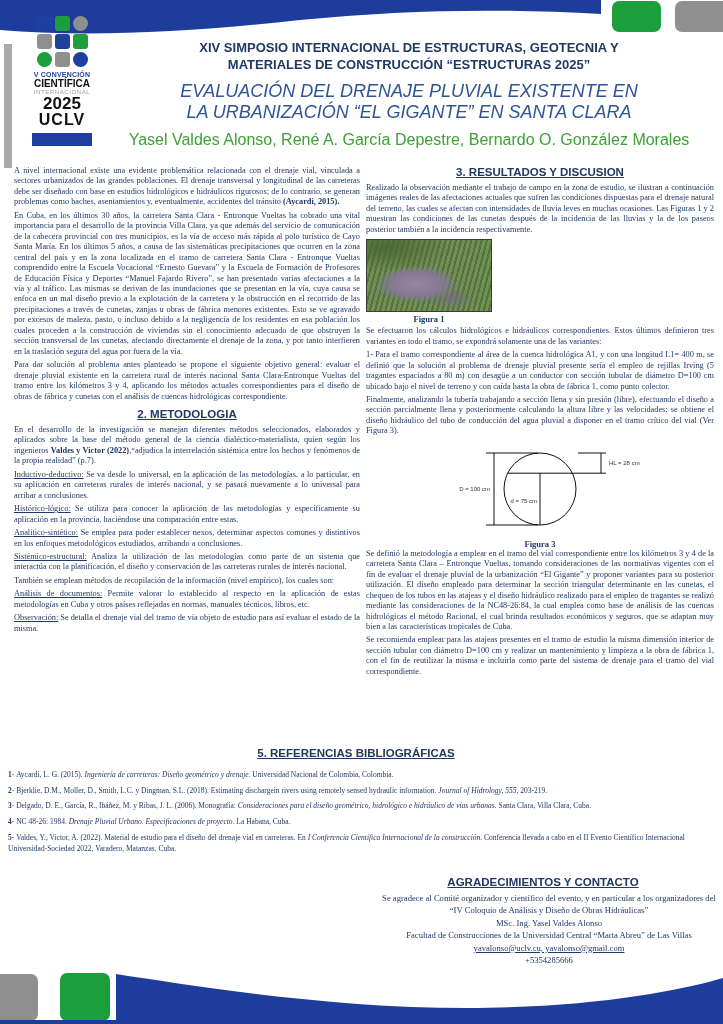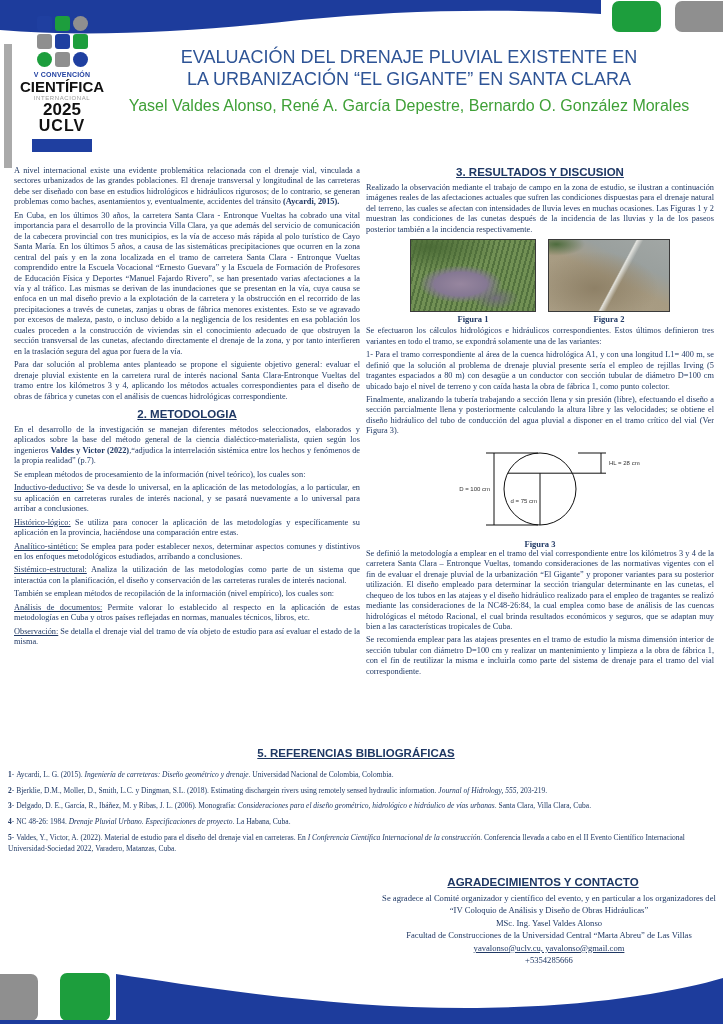--- a/index.html
+++ b/index.html
@@ -10,43 +10,43 @@
   .sq{position:absolute;border-radius:7px;}
   .left-strip{position:absolute;left:4px;top:44px;width:8px;height:124px;background:#aaaaaa;}
   .bottom-bar{position:absolute;left:0;top:1020px;width:723px;height:4px;background:#1d3c9c;}
   
   .logo{position:absolute;left:16px;top:16px;width:92px;text-align:center;}
   .logo-grid{display:grid;grid-template-columns:repeat(3,15px);grid-gap:3px;justify-content:center;margin-bottom:4px;}
   .cell{width:15px;height:15px;border-radius:3px;}
   .cell.circle{border-radius:50%;}
   .c-blue{background:#1f3fa0;} .c-green{background:#1d9e3d;} .c-gray{background:#8f8f8f;}
   .logo-l1{font-family:"Liberation Sans",sans-serif;font-weight:bold;font-size:7px;color:#1f3fa0;letter-spacing:.2px;}
-  .logo-l2{font-family:"Liberation Sans",sans-serif;font-weight:bold;font-size:15px;color:#111;text-align:center;}
+  .logo-l2{font-family:"Liberation Sans",sans-serif;font-weight:bold;font-size:10px;color:#111;text-align:center;}
   .logo-l3{font-family:"Liberation Sans",sans-serif;font-size:6px;color:#9a9a9a;letter-spacing:.6px;}
   .logo-l4{font-family:"Liberation Sans",sans-serif;font-weight:bold;font-size:17px;color:#111;line-height:1;}
   .logo-l5{font-family:"Liberation Sans",sans-serif;font-weight:bold;font-size:16px;color:#111;line-height:1.05;letter-spacing:1px;}
   .logo-bar{width:60px;height:13px;background:#1f3fa0;margin:4px auto 0;}
   
   .titles{position:absolute;left:105px;top:40px;width:608px;text-align:center;}
   .symposium{font-family:"Liberation Sans",sans-serif;font-weight:bold;font-size:13px;color:#1f3864;
              line-height:1.3;max-width:480px;margin:0 auto;}
   .poster-title{font-family:"Liberation Sans",sans-serif;font-size:18px;color:#2e5496;
-                line-height:1.2;max-width:460px;margin:7px auto 0;}
+                line-height:1.2;max-width:460px;margin:7px auto 0;font-style:italic;}
   .authors{font-family:"Liberation Sans",sans-serif;font-size:16px;color:#3fa037;margin-top:7px;}
   
   .col{position:absolute;top:166px;height:580px;overflow:hidden;}
   .col-left{left:14px;width:346px;}
   .col-right{left:366px;width:348px;}
   h2.section{font-family:"Liberation Sans",sans-serif;font-size:11.5px;font-weight:bold;color:#1f3864;
              text-align:center;text-decoration:underline;margin:0 0 5px 0;}
   h2.mid{margin-top:6px;}
   p.body{font-size:8.3px;color:#1f3864;text-align:justify;line-height:1.26;margin:0 0 3px 0;}
   .u{text-decoration:underline;} .b{font-weight:bold;margin-top:26px;} .i{font-style:italic;}
   
-  .figrow{display:flex;justify-content:center;gap:12px;margin:4px 0 2px;}
+  .figrow{display:flex;gap:28px;margin:4px 0 2px;}
   .fig{text-align:center;}
   .photo{border:1px solid #3a3a3a;}
   .photo1{width:124px;height:71px;
     background:
       radial-gradient(ellipse 58px 26px at 40% 62%, #97869f 0%, #857893 45%, rgba(133,120,147,0) 72%),
       radial-gradient(ellipse 34px 16px at 68% 82%, rgba(116,106,130,.85) 0%, rgba(116,106,130,0) 70%),
       radial-gradient(ellipse 90px 34px at 15% 10%, rgba(72,104,52,.9), rgba(72,104,52,0) 75%),
       repeating-linear-gradient(105deg, rgba(52,82,38,.45) 0 2px, rgba(122,152,88,.35) 2px 5px),
       #6d8c52;}
   .photo2{width:120px;height:71px;
@@ -94,53 +94,49 @@
     </div>
     <div class="logo-l1">V CONVENCIÓN</div>
     <div class="logo-l2">CIENTÍFICA</div>
     <div class="logo-l3">INTERNACIONAL</div>
     <div class="logo-l4">2025</div>
     <div class="logo-l5">UCLV</div>
     <div class="logo-bar"></div>
   </div>
 
   <div class="titles">
+    <div class="symposium">XIV SIMPOSIO INTERNACIONAL DE ESTRUCTURAS, GEOTECNIA Y MATERIALES DE CONSTRUCCIÓN “ESTRUCTURAS 2025”</div>
     <div class="poster-title">EVALUACIÓN DEL DRENAJE PLUVIAL EXISTENTE EN LA URBANIZACIÓN “EL GIGANTE” EN SANTA CLARA</div>
     <div class="authors">Yasel Valdes Alonso, René A. García Depestre, Bernardo O. González Morales</div>
   </div>
 
   <div class="col col-left">
     <p class="body"><span>A nivel internacional existe una evidente problemática relacionada con el drenaje vial, vinculada a sectores urbanizados de las grandes poblaciones. El drenaje transversal y longitudinal de las carreteras debe ser diseñado con base en estudios hidrológicos e hidráulicos rigurosos; de lo contrario, se generan problemas como baches, asentamientos y, eventualmente, accidentes del tránsito </span><span class="b">(Aycardi, 2015).</span></p>
     <p class="body">En Cuba, en los últimos 30 años, la carretera Santa Clara - Entronque Vueltas ha cobrado una vital importancia para el desarrollo de la provincia Villa Clara, ya que además del servicio de comunicación de la cabecera provincial con tres municipios, es la vía de acceso más rápida al polo turístico de Cayo Santa María. En los últimos 5 años, a causa de las sistemáticas precipitaciones que ocurren en la zona central del país y en la zona localizada en el tramo de carretera Santa Clara - Entronque Vueltas comprendido entre la Escuela Vocacional “Ernesto Guevara” y la Escuela de Formación de Profesores de Educación Física y Deportes “Manuel Fajardo Rivero”, se han presentado varias afectaciones a la vía y al tráfico. Las mismas se derivan de las inundaciones que se presentan en la vía, cuya causa se enfoca en un mal diseño previo a la explotación de la carretera y la obstrucción en el recorrido de las precipitaciones a través de cunetas, zanjas u obras de fábrica menores existentes. Esto se ve agravado por excesos de maleza, pasto, o incluso debido a la negligencia de los residentes en esa población los cuales proceden a la construcción de viviendas sin el conocimiento adecuado de que obstruyen la sección transversal de las cunetas, afectando directamente el drenaje de la zona, y por tanto interfieren en la traslación segura del agua por fuera de la vía.</p>
     <p class="body">Para dar solución al problema antes planteado se propone el siguiente objetivo general: evaluar el drenaje pluvial existente en la carretera rural de interés nacional Santa Clara-Entronque Vueltas del tramo entre los kilómetros 3 y 4, aplicando los métodos actuales correspondientes para el diseño de obras de fábrica y cunetas con el análisis de cuencas hidrológicas correspondiente.</p>
 
     <h2 class="section mid">2. METODOLOGIA</h2>
     <p class="body"><span>En el desarrollo de la investigación se manejan diferentes métodos seleccionados, elaborados y aplicados sobre la base del método general de la ciencia dialéctico-materialista, quien según los ingenieros </span><span class="b">Valdes y Victor (2022)</span><span>,“adjudica la interrelación sistémica entre los hechos y fenómenos de la propia realidad” (p.7).</span></p>
-    <p class="body">Se emplean métodos de procesamiento de la información (nivel teórico), los cuales son:</p>
     <p class="body"><span class="u">Inductivo-deductivo:</span><span> Se va desde lo universal, en la aplicación de las metodologías, a lo particular, en su aplicación en carreteras rurales de interés nacional, y se pasará nuevamente a lo universal para arribar a conclusiones.</span></p>
     <p class="body"><span class="u">Histórico-lógico:</span><span> Se utiliza para conocer la aplicación de las metodologías y específicamente su aplicación en la provincia, haciéndose una comparación entre estas.</span></p>
     <p class="body"><span class="u">Analítico-sintético:</span><span> Se emplea para poder establecer nexos, determinar aspectos comunes y distintivos en los enfoques metodológicos estudiados, arribando a conclusiones.</span></p>
     <p class="body"><span class="u">Sistémico-estructural:</span><span> Analiza la utilización de las metodologías como parte de un sistema que interactúa con la planificación, el diseño y conservación de las carreteras rurales de interés nacional.</span></p>
     <p class="body">También se emplean métodos de recopilación de la información (nivel empírico), los cuales son:</p>
     <p class="body"><span class="u">Análisis de documentos:</span><span> Permite valorar lo establecido al respecto en la aplicación de estas metodologías en Cuba y otros países reflejadas en normas, manuales técnicos, libros, etc.</span></p>
     <p class="body"><span class="u">Observación:</span><span> Se detalla el drenaje vial del tramo de vía objeto de estudio para así evaluar el estado de la misma.</span></p>
   </div>
 
   <div class="col col-right">
     <h2 class="section">3. RESULTADOS Y DISCUSION</h2>
     <p class="body">Realizado la observación mediante el trabajo de campo en la zona de estudio, se ilustran a continuación imágenes reales de las afectaciones actuales que sufren las condiciones dispuestas para el drenaje natural del terreno, las cuales se afectan con intensidades de lluvia leves en muchas ocasiones. Las Figuras 1 y 2 muestran las condiciones de las cunetas después de la incidencia de las lluvias y la de los paseos posterior también a la incidencia respectivamente.</p>
 
     <div class="figrow">
       <div class="fig">
         <div class="photo photo1"></div>
         <div class="figcap">Figura 1</div>
-      </div>
-      <div class="fig">
-        <div class="photo photo2"></div>
-        <div class="figcap">Figura 2</div>
       </div>
     </div>
 
     <p class="body">Se efectuaron los cálculos hidrológicos e hidráulicos correspondientes. Estos últimos definieron tres variantes en todo el tramo, se expondrá solamente una de las variantes:</p>
     <p class="body">1- Para el tramo correspondiente al área de la cuenca hidrológica A1, y con una longitud L1= 400 m, se definió que la solución al problema de drenaje pluvial presente sería el empleo de rejillas Irving (5 tragantes espaciados a 80 m) con desagüe a un conductor con sección tubular de diámetro D=100 cm ubicado bajo el nivel de terreno y con caída hasta la obra de fábrica 1, como punto colector.</p>
     <p class="body">Finalmente, analizando la tubería trabajando a sección llena y sin presión (libre), efectuando el diseño a sección parcialmente llena y posteriormente calculando la altura libre y las velocidades; se obtiene el diseño hidráulico del tubo de conducción del agua pluvial a disponer en el tramo crítico del vial (Ver Figura 3).</p>
 
     <div class="fig3wrap">
       <svg class="fig3svg" width="240" height="96" viewBox="0 0 240 96">
         <g stroke="#111" stroke-width="1" fill="none">

